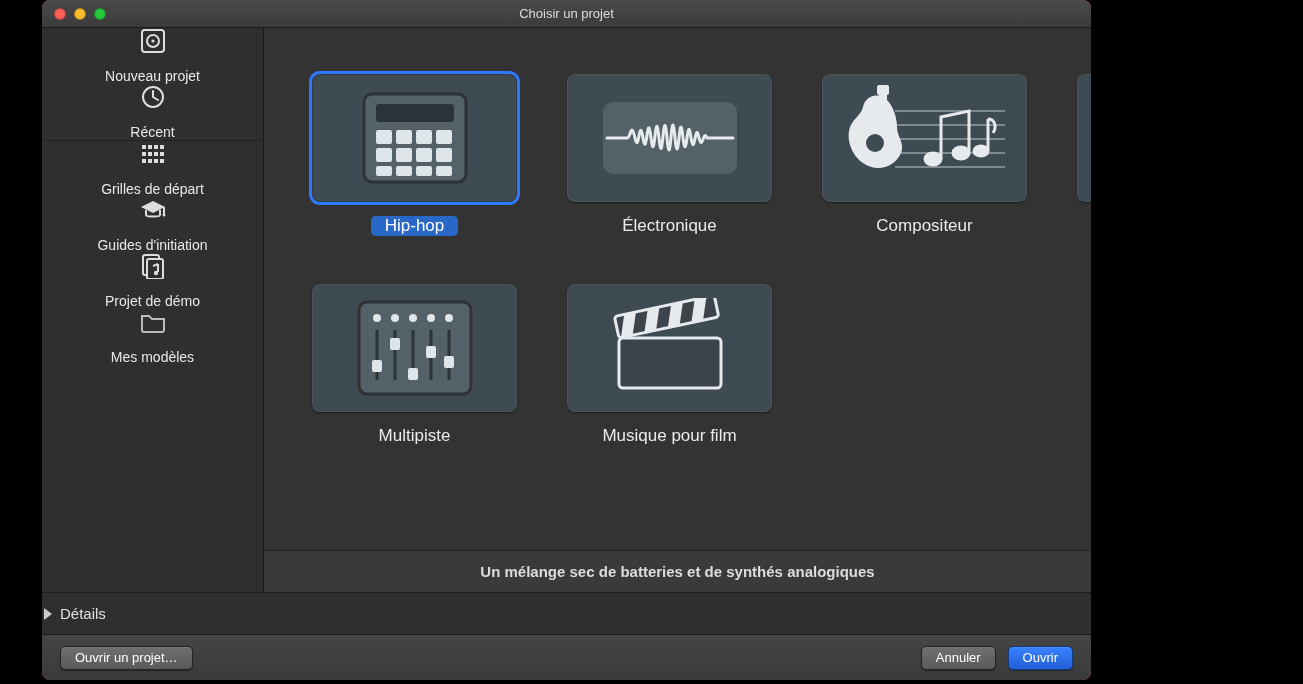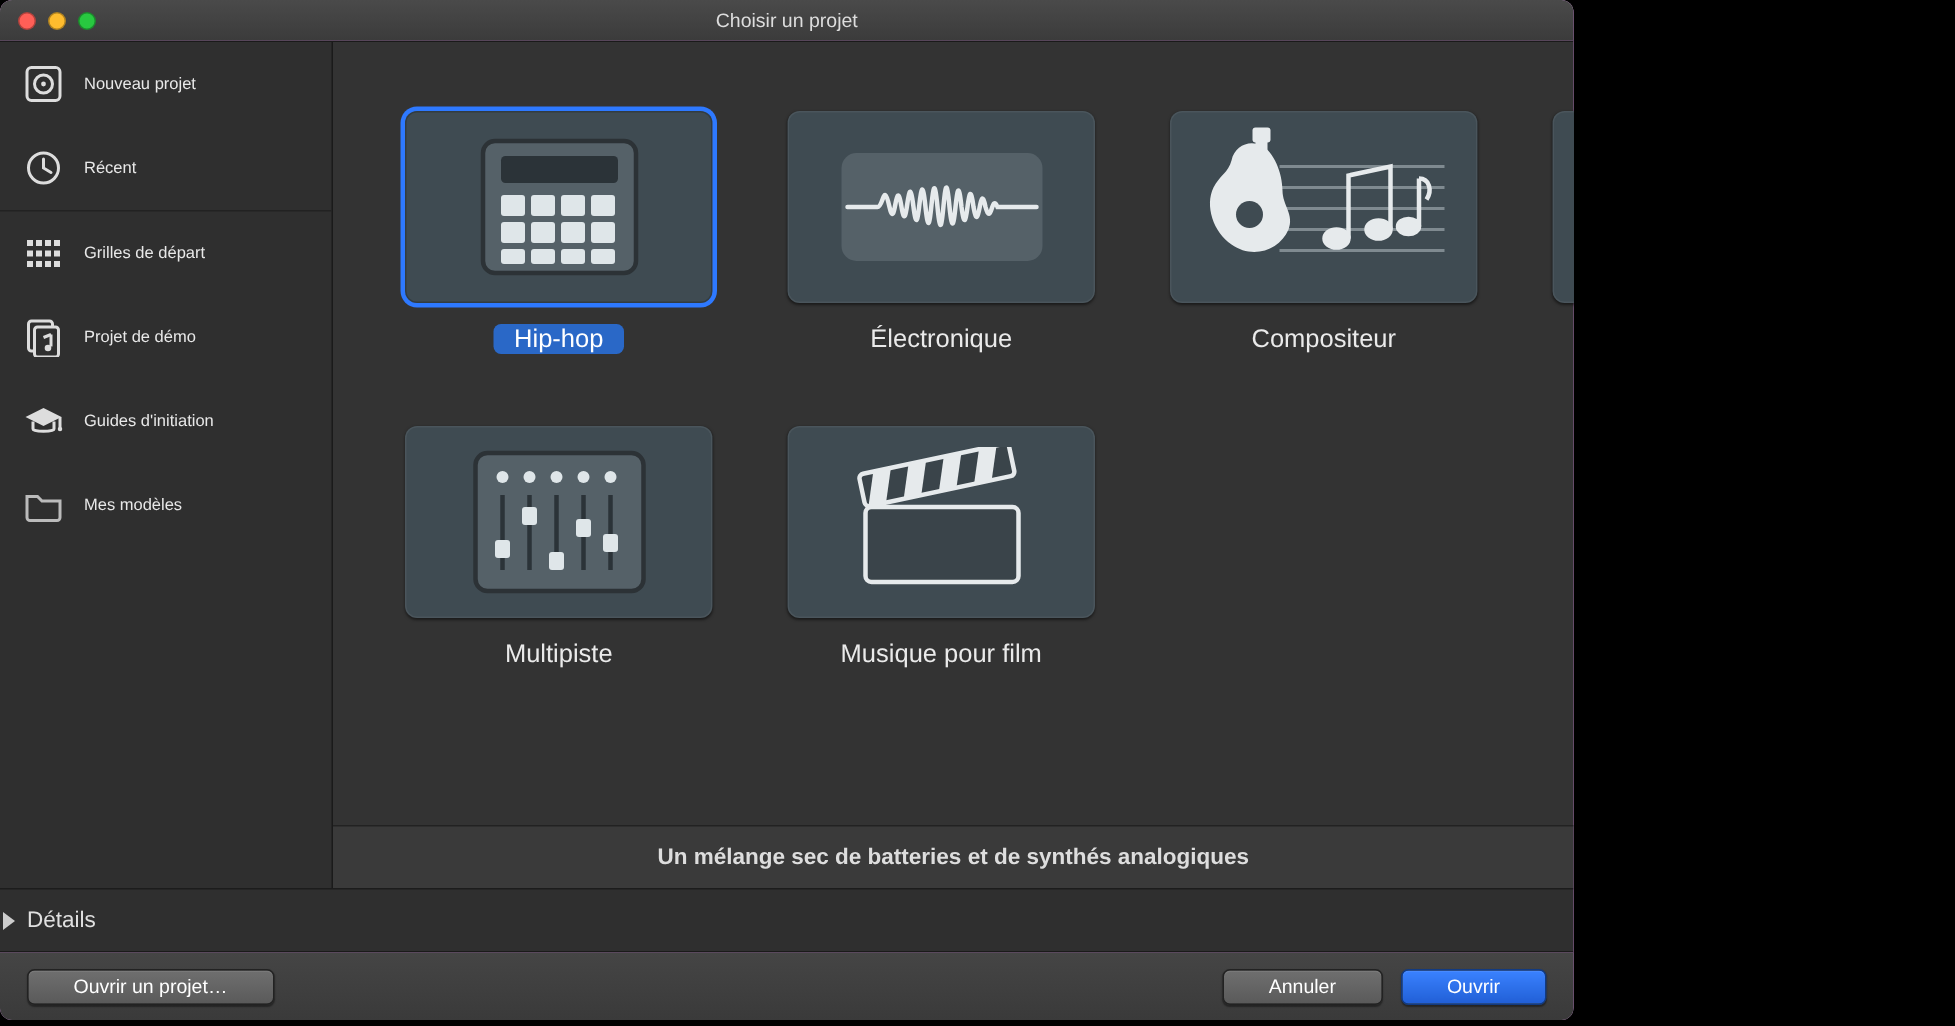--- a/index.html
+++ b/index.html
@@ -9,25 +9,26 @@
     width: 1303px;
     height: 684px;
     overflow: hidden;
     color: #e8e8e8;
     font-size: 14px;
   }
   .window {
     width: 1049px;
     height: 680px;
     border-radius: 8px;
-    background: #f0abfc;
+    background: #ef4444;
     overflow: hidden;
     box-shadow: 0 0 0 1px #000, 0 8px 30px rgba(0,0,0,.6);
     display: flex;
     flex-direction: column;
+    margin-left: 42px;
   }
   .titlebar {
     height: 28px;
     background: linear-gradient(#4a4a4a, #3b3b3b);
     border-bottom: 1px solid #1a1a1a;
     display: flex;
     align-items: center;
     position: relative;
     flex-shrink: 0;
   }
@@ -61,22 +62,23 @@
     flex-direction: column;
     overflow-y: auto;
   }
   .sb-item {
     display: flex;
     align-items: center;
     gap: 14px;
     height: 56px;
     padding: 0 16px;
     color: #e8e8e8;
-    font-size: 11px;
+    font-size: 14px;
     cursor: pointer;
+    flex-direction: column;
   }
   .sb-item:last-of-sep { }
   .sb-sep { height: 1px; background: #222; margin: 0; }
   .sb-item.selected {
     background: #2a68c7;
   }
   .sb-icon {
     width: 26px; height: 26px;
     display: flex; align-items: center; justify-content: center;
     flex-shrink: 0;
@@ -164,21 +166,21 @@
     background: linear-gradient(#454545, #3a3a3a);
     border-top: 1px solid #1a1a1a;
     display: flex;
     align-items: center;
     padding: 0 18px;
     gap: 12px;
   }
   .spacer { flex: 1; }
   .btn {
     height: 24px;
-    padding: 0 30px;
+    padding: 0 14px;
     border-radius: 5px;
     border: 1px solid #222;
     background: linear-gradient(#6f6f6f, #5a5a5a);
     color: #fff;
     font-size: 13px;
     display: flex; align-items: center; justify-content: center;
     cursor: pointer;
     box-shadow: 0 1px 0 rgba(255,255,255,.08) inset, 0 1px 1px rgba(0,0,0,.4);
   }
   .btn.primary {
@@ -247,40 +249,40 @@
                 <rect x="20" y="18" width="4" height="4"></rect>
               </g>
           </svg>
         </span>
         <span>Grilles de départ</span>
       </div>
 
       <div class="sb-item">
         <span class="sb-icon">
           <svg viewBox="0 0 26 26">
+              <path d="M13 4 L25 10 L13 16 L1 10 Z" fill="#ddd"></path>
+              <path d="M6 13 V18 C6 20 20 20 20 18 V13" fill="none" stroke="#ddd" stroke-width="2"></path>
+              <path d="M24 10 V17" stroke="#ddd" stroke-width="2"></path>
+              <circle cx="24" cy="18" r="1.5" fill="#ddd"></circle>
+            </svg>
+        </span>
+        <span>Guides d'initiation</span>
+      </div>
+
+      <div class="sb-item">
+        <span class="sb-icon">
+          <svg viewBox="0 0 26 26">
               <rect x="3" y="2" width="16" height="20" rx="2" fill="none" stroke="#ddd" stroke-width="2"></rect>
               <rect x="7" y="6" width="16" height="20" rx="2" fill="#2f2f2f" stroke="#ddd" stroke-width="2"></rect>
               <path d="M18 11 V19" stroke="#ddd" stroke-width="2"></path>
               <circle cx="16" cy="20" r="2.2" fill="#ddd"></circle>
               <path d="M18 11 L13 13" stroke="#ddd" stroke-width="2"></path>
             </svg>
         </span>
         <span>Projet de démo</span>
-      </div>
-
-      <div class="sb-item">
-        <span class="sb-icon">
-          <svg viewBox="0 0 26 26">
-              <path d="M13 4 L25 10 L13 16 L1 10 Z" fill="#ddd"></path>
-              <path d="M6 13 V18 C6 20 20 20 20 18 V13" fill="none" stroke="#ddd" stroke-width="2"></path>
-              <path d="M24 10 V17" stroke="#ddd" stroke-width="2"></path>
-              <circle cx="24" cy="18" r="1.5" fill="#ddd"></circle>
-            </svg>
-        </span>
-        <span>Guides d'initiation</span>
       </div>
 
 
       <div class="sb-item">
         <span class="sb-icon">
           <svg viewBox="0 0 26 26">
               <path d="M2 7 h7 l3 3 h12 v11 a2 2 0 0 1 -2 2 H4 a2 2 0 0 1 -2 -2 Z" fill="none" stroke="#bbb" stroke-width="2"></path>
             </svg>
         </span>
         <span>Mes modèles</span>

